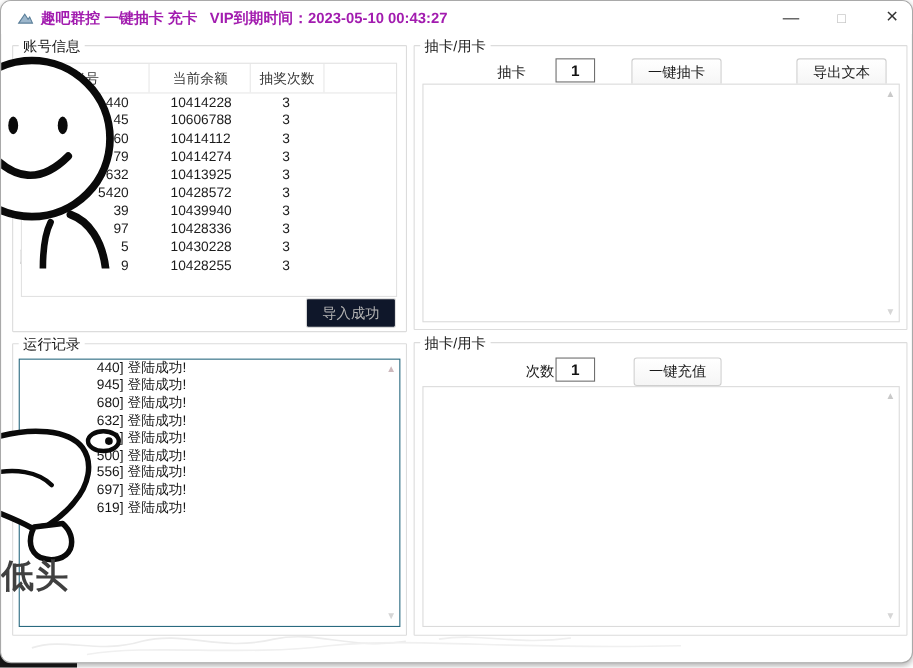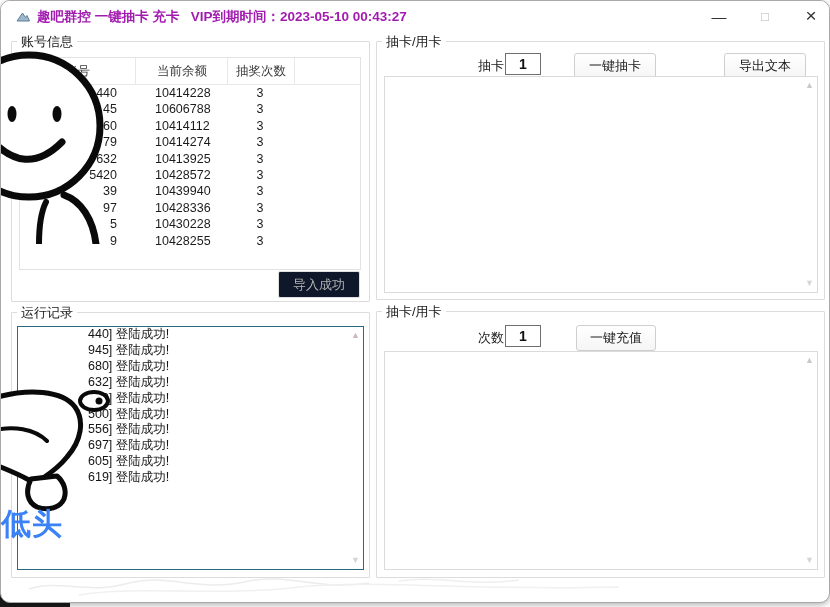--- a/index.html
+++ b/index.html
@@ -44,21 +44,21 @@
   
   .logbox{position:absolute;left:16px;top:325px;width:345px;height:242px;border:1.5px solid #2a6a80;background:#fff;overflow:hidden;}
   .logbox .line{margin:0;padding:0 3px;font-size:12.5px;line-height:15.9px;color:#151515;white-space:pre;}
   .logbox .line.ind{padding-left:70px;}
   .logbox .scroll-up{color:#cdb9bd;}
   
   .row-check{position:absolute;left:18px;top:226px;width:11px;height:10px;
     border-left:2px solid #141414;border-bottom:2px solid #141414;border-top:1px solid #c9c9c9;border-right:1px solid #c9c9c9;background:transparent;}
   
   .sticker{position:absolute;pointer-events:none;}
-  .caption{position:absolute;left:0px;top:503px;font-size:30px;font-weight:800;color:#3b82f6;letter-spacing:1px;z-index:60;}
+  .caption{position:absolute;left:0px;top:503px;font-size:30px;font-weight:800;color:#404040;letter-spacing:1px;z-index:60;}
   .scribbles{position:absolute;left:18px;top:570px;z-index:2;}
 </style>
 </head>
 <body>
 
 <div id="stage">
   <div id="corner-bg"></div>
 
   <div id="win">
 
@@ -155,31 +155,30 @@
     <div class="logbox">
       <div id="log-lines">
           <p class="line ind">440] 登陆成功!</p>
           <p class="line ind">945] 登陆成功!</p>
           <p class="line ind">680] 登陆成功!</p>
           <p class="line ind">632] 登陆成功!</p>
           <p class="line ind">379] 登陆成功!</p>
           <p class="line ind">500] 登陆成功!</p>
           <p class="line ind">556] 登陆成功!</p>
           <p class="line ind">697] 登陆成功!</p>
-          <p class="line ind">605] 登陆成功!</p>
           <p class="line ind">619] 登陆成功!</p>
         </div>
       <div class="scroll-up">▲</div>
       <div class="scroll-down">▼</div>
     </div>
 
     <div class="group" style="left:375px;top:40px;width:447px;height:257px;">
       <div class="group-label">抽卡/用卡</div>
     </div>
-    <div class="ctl-label" style="left:477px;top:56px;">抽卡</div>
+    <div class="ctl-label" style="left:451px;top:56px;">抽卡</div>
     <input class="num-input" style="left: 504px; top: 52px;" value="1">
     <div class="btn" style="left:723px;top:52px;width:80px;height:24px;">
       <span>导出文本</span>
     </div>
     <div class="btn" style="left:573px;top:52px;width:80px;height:24px;">
       <span>一键抽卡</span>
     </div>
     <div class="ta" style="left:383px;top:75px;width:432px;height:215px;">
       <span></span>
       <div class="scroll-up">▲</div>

